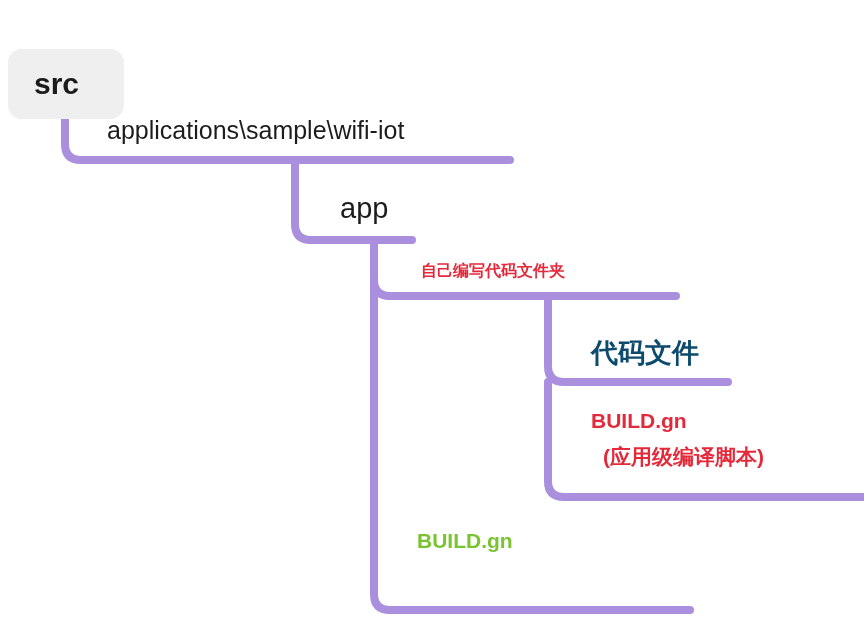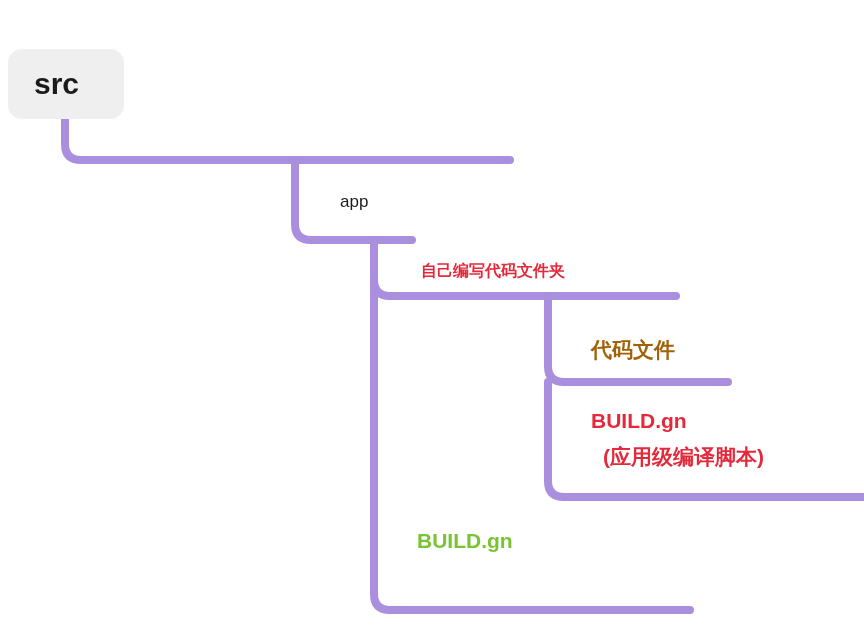--- a/index.html
+++ b/index.html
@@ -54,37 +54,37 @@
     line-height: 1.15;
   }
   .label-path {
     font-size: 25px;
     font-weight: normal;
     color: #1c1c1c;
     left: 107px;
     top: 116px;
   }
   .label-app {
-    font-size: 17px;
+    font-size: 29px;
     font-weight: normal;
     color: #1c1c1c;
     left: 340px;
     top: 192px;
   }
   .label-folder {
     font-size: 16px;
     font-weight: bold;
     color: #e4293a;
     left: 421px;
     top: 262px;
   }
   .label-codefile {
-    font-size: 21px;
+    font-size: 27px;
     font-weight: bold;
-    color: #a16207;
+    color: #0c4a6e;
     left: 591px;
     top: 338px;
   }
   .label-build-app {
     left: 591px;
     top: 409px;
     font-size: 21px;
     font-weight: bold;
     color: #e4293a;
   }
@@ -125,20 +125,23 @@
       <path d="M 548 296 L 548 366 Q 548 382 564 382 L 728 382"></path>
 
       <path d="M 548 382 L 548 481 Q 548 497 564 497 L 864 497"></path>
     </g>
   </svg>
 
   <div class="root-node">
     <span class="root-node-label">src</span>
   </div>
 
+  <div class="node-label label-path">
+    <span>applications\sample\wifi-iot</span>
+  </div>
 
   <div class="node-label label-app">
     <span>app</span>
   </div>
 
   <div class="node-label label-folder">
     <span>自己编写代码文件夹</span>
   </div>
 
   <div class="node-label label-codefile">

